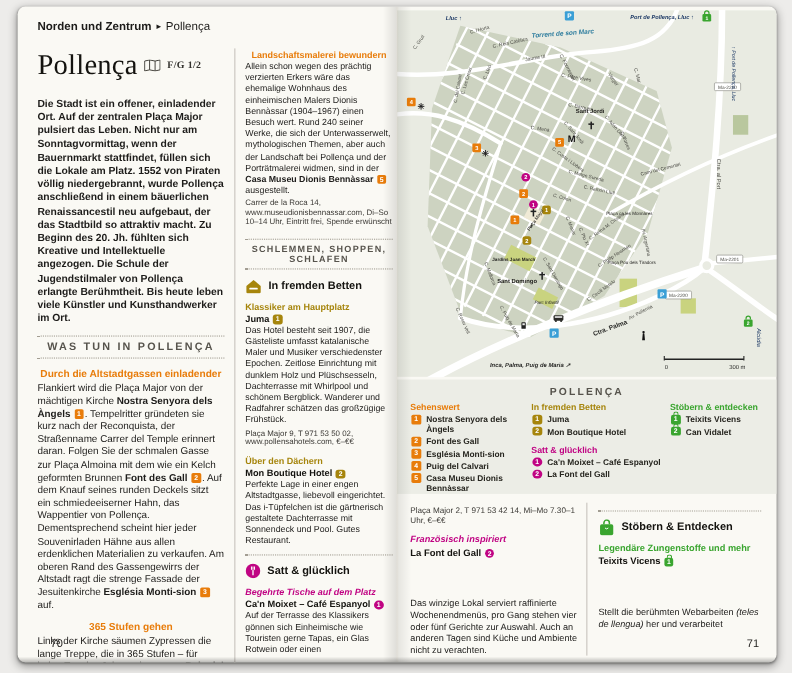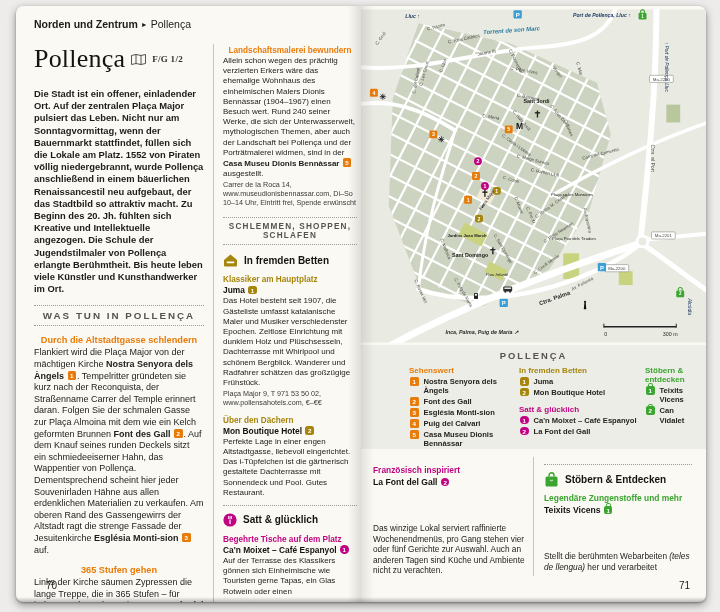--- a/index.html
+++ b/index.html
@@ -26,42 +26,42 @@
   .titlemeta{font-size:9px;color:#33322e;font-weight:bold;letter-spacing:.3px;}
   .body{font-size:9px;line-height:11.6px;color:#1d1c1a;text-align:left;}
   .colB .body{font-size:8px;line-height:10.2px;}
   .intro{font-weight:bold;font-size:9.4px;line-height:12.2px;margin-bottom:10px;}
   .dothead{border-top:1.5px dotted #a29d92;border-bottom:1.5px dotted #a29d92;
            text-align:center;padding:4px 0;margin:10px 0 9px 0;
            font-size:9.8px;letter-spacing:2px;color:#56534c;font-weight:600;}
   .colB .dothead{font-size:8.2px;letter-spacing:1.2px;}
   .sub{font-weight:bold;font-size:9.2px;margin:9px 0 2px 0;}
   .colB .sub{font-size:8.2px;margin:8px 0 1px 0;}
-  .sub.org{color:#e87c0a;text-align:center;} .sub.gld{color:#a6850c;} .sub.mag{color:#c00483;} .sub.grn{color:#3aa52f;}
+  .sub.org{color:#e87c0a;text-align:center;} .sub.gld{color:#a6850c;} .sub.mag{color:#c00483;font-style:italic;} .sub.grn{color:#3aa52f;}
   .ename{font-weight:bold;font-size:8.4px;color:#14130f;margin:0 0 1px 0;}
   .fine{font-size:7.2px;line-height:8.8px;color:#3b3935;margin:2px 0 2px 0;}
   .pgnum{position:absolute;bottom:11px;font-size:10px;color:#1d1c1a;}
   #pageL .pgnum{left:30px;} #pageR .pgnum{right:16px;}
   .bdg{display:inline-block;width:8.5px;height:8.5px;line-height:9px;font-size:6.2px;text-align:center;
        color:#fff;font-weight:bold;vertical-align:0.5px;margin:0 1px;}
   .bdg.sight{background:#e87c0a;border-radius:1.5px;}
   .bdg.hotel{background:#a6850c;border-radius:2.5px;}
   .bdg.food{background:#c00483;border-radius:50%;}
   .bdg.shop{background:#3aa52f;border-radius:2px;position:relative;}
   .bdg.shop::after{content:'';position:absolute;top:-2.6px;left:2.1px;width:3.4px;height:2.6px;
        border:1px solid #3aa52f;border-bottom:none;border-radius:2.4px 2.4px 0 0;}
   .iconhead{display:flex;align-items:center;gap:6px;font-weight:bold;font-size:10px;color:#14130f;margin:7px 0 6px 0;}
   .iconhead svg{flex:none;}
   .dotline{border-top:1.5px dotted #a29d92;margin:7px 0 0 0;}
   
   #pageR{padding:3px 0 0 0;box-sizing:border-box;}
   #mapwrap{width:345px;height:334px;}
   #legendbox{background:#ecede6;margin-top:2px;padding:5px 12px 7px 12px;height:104px;box-sizing:border-box;}
   .leg-title{text-align:center;font-size:9.4px;letter-spacing:2px;color:#56534c;font-weight:600;margin-bottom:5px;}
-  .leg-cols{display:flex;gap:8px;margin-left:36px;}
+  .leg-cols{display:flex;gap:8px;}
   .leg-col1{width:102px;flex:none;} .leg-col2{width:118px;flex:none;} .leg-col3{flex:1;}
   .leg-head{font-size:8px;font-weight:bold;margin:0 0 2px 0;}
   .leg-item{display:flex;gap:4px;font-size:7.6px;font-weight:600;color:#26251f;line-height:9.4px;margin-bottom:1.5px;}
   .leg-item .bdg{flex:none;margin-top:0;}
   .leg-gap{height:6px;}
   #rpbottom{display:flex;padding:8px 14px 0 12px;box-sizing:border-box;}
   .rpbL{width:152px;flex:none;padding-right:8px;}
   .rpbR{flex:1;border-left:1px solid #c7c4bd;padding-left:10px;min-width:0;}
   #rpbottom .body{font-size:8.3px;line-height:10.6px;margin-top:36px;}
   #rpbottom .fine{font-size:7.4px;line-height:9.2px;}
@@ -81,21 +81,21 @@
       <div class="colA">
         <h1 class="title">
           <span>Pollença</span>
           <svg width="15" height="11" viewBox="0 0 15 11">
               <path d="M0.5,1.5 L5,0.5 L10,1.5 L14.5,0.5 L14.5,9.5 L10,10.5 L5,9.5 L0.5,10.5 Z M5,0.5 L5,9.5 M10,1.5 L10,10.5" fill="none" stroke="#44423c" stroke-width="0.9"></path>
             </svg>
           <span class="titlemeta">F/G 1/2</span>
         </h1>
         <div class="body intro">Die Stadt ist ein offener, einladender Ort. Auf der zentralen Plaça Major pulsiert das Leben. Nicht nur am Sonntagvormittag, wenn der Bauernmarkt stattfindet, füllen sich die Lokale am Platz. 1552 von Piraten völlig niedergebrannt, wurde Pollença anschließend in einem bäuerlichen Renaissancestil neu aufgebaut, der das Stadtbild so attraktiv macht. Zu Beginn des 20. Jh. fühlten sich Kreative und Intellektuelle angezogen. Die Schule der Jugendstilmaler von Pollença erlangte Berühmtheit. Bis heute leben viele Künstler und Kunsthandwerker im Ort.</div>
         <div class="dothead">WAS TUN IN POLLENÇA</div>
-        <div class="sub org">Durch die Altstadtgasse schlendern</div>
+        <div class="sub org">Durch die Altstadtgassen einladender</div>
         <div class="body"><span>Flankiert wird die Plaça Major von der mächtigen Kirche </span><span style="font-weight: bold;">Nostra Senyora dels Àngels</span><span> </span><span class="bdg sight">1</span><span>. Tempelritter gründeten sie kurz nach der Reconquista, der Straßenname Carrer del Temple erinnert daran. Folgen Sie der schmalen Gasse zur Plaça Almoina mit dem wie ein Kelch geformten Brunnen </span><span style="font-weight: bold;">Font des Gall</span><span> </span><span class="bdg sight">2</span><span>. Auf dem Knauf seines runden Deckels sitzt ein schmiedeeiserner Hahn, das Wappentier von Pollença. Dementsprechend scheint hier jeder Souvenirladen Hähne aus allen erdenklichen Materialien zu verkaufen. Am oberen Rand des Gassengewirrs der Altstadt ragt die strenge Fassade der Jesuitenkirche </span><span style="font-weight: bold;">Església Monti-sion</span><span> </span><span class="bdg sight">3</span><span> auf.</span></div>
         <div class="sub org">365 Stufen gehen</div>
         <div class="body"><span>Links der Kirche säumen Zypressen die lange Treppe, die in 365 Stufen – für jeden Tag des Jahres eine – zum </span><span style="font-weight: bold;">Puig del Calvari</span></div>
       </div>
       <div class="colB">
         <div class="sub org" style="margin-top:2px">Landschaftsmalerei bewundern</div>
         <div class="body"><span>Allein schon wegen des prächtig verzierten Erkers wäre das ehemalige Wohnhaus des einheimischen Malers Dionis Bennàssar (1904–1967) einen Besuch wert. Rund 240 seiner Werke, die sich der Unterwasserwelt, mythologischen Themen, aber auch der Landschaft bei Pollença und der Porträtmalerei widmen, sind in der </span><span style="font-weight: bold;">Casa Museu Dionis Bennàssar</span><span> </span><span class="bdg sight">5</span><span> ausgestellt.</span></div>
         <div class="fine">Carrer de la Roca 14, www.museudionisbennassar.com, Di–So 10–14 Uhr, Eintritt frei, Spende erwünscht</div>
         <div class="dothead">SCHLEMMEN, SHOPPEN, SCHLAFEN</div>
         <div class="iconhead">
@@ -371,20 +371,21 @@
               <div class="leg-item">
                 <span class="bdg shop">2</span>
                 <span>Can Vidalet</span>
               </div>
             </div>
         </div>
       </div>
     </div>
     <div id="rpbottom">
       <div class="rpbL">
+        <div class="fine">Plaça Major 2, T 971 53 42 14, Mi–Mo 7.30–1 Uhr, €–€€</div>
         <div class="sub mag">Französisch inspiriert</div>
         <div class="ename"><span style="font-weight: bold;">La Font del Gall</span><span> </span><span class="bdg food">2</span></div>
         <div class="body">Das winzige Lokal serviert raffinierte Wochenendmenüs, pro Gang stehen vier oder fünf Gerichte zur Auswahl. Auch an anderen Tagen sind Küche und Ambiente nicht zu verachten.</div>
       </div>
       <div class="rpbR">
         <div class="dotline"></div>
         <div class="iconhead">
           <svg width="15" height="15" viewBox="0 0 15 15">
               <rect x="1.5" y="4.5" width="12" height="10" rx="1.6" fill="#3aa52f"></rect>
               <path d="M5,4.5 L5,3.4 A2.5,2.6 0 0 1 10,3.4 L10,4.5" fill="none" stroke="#3aa52f" stroke-width="1.4"></path>

